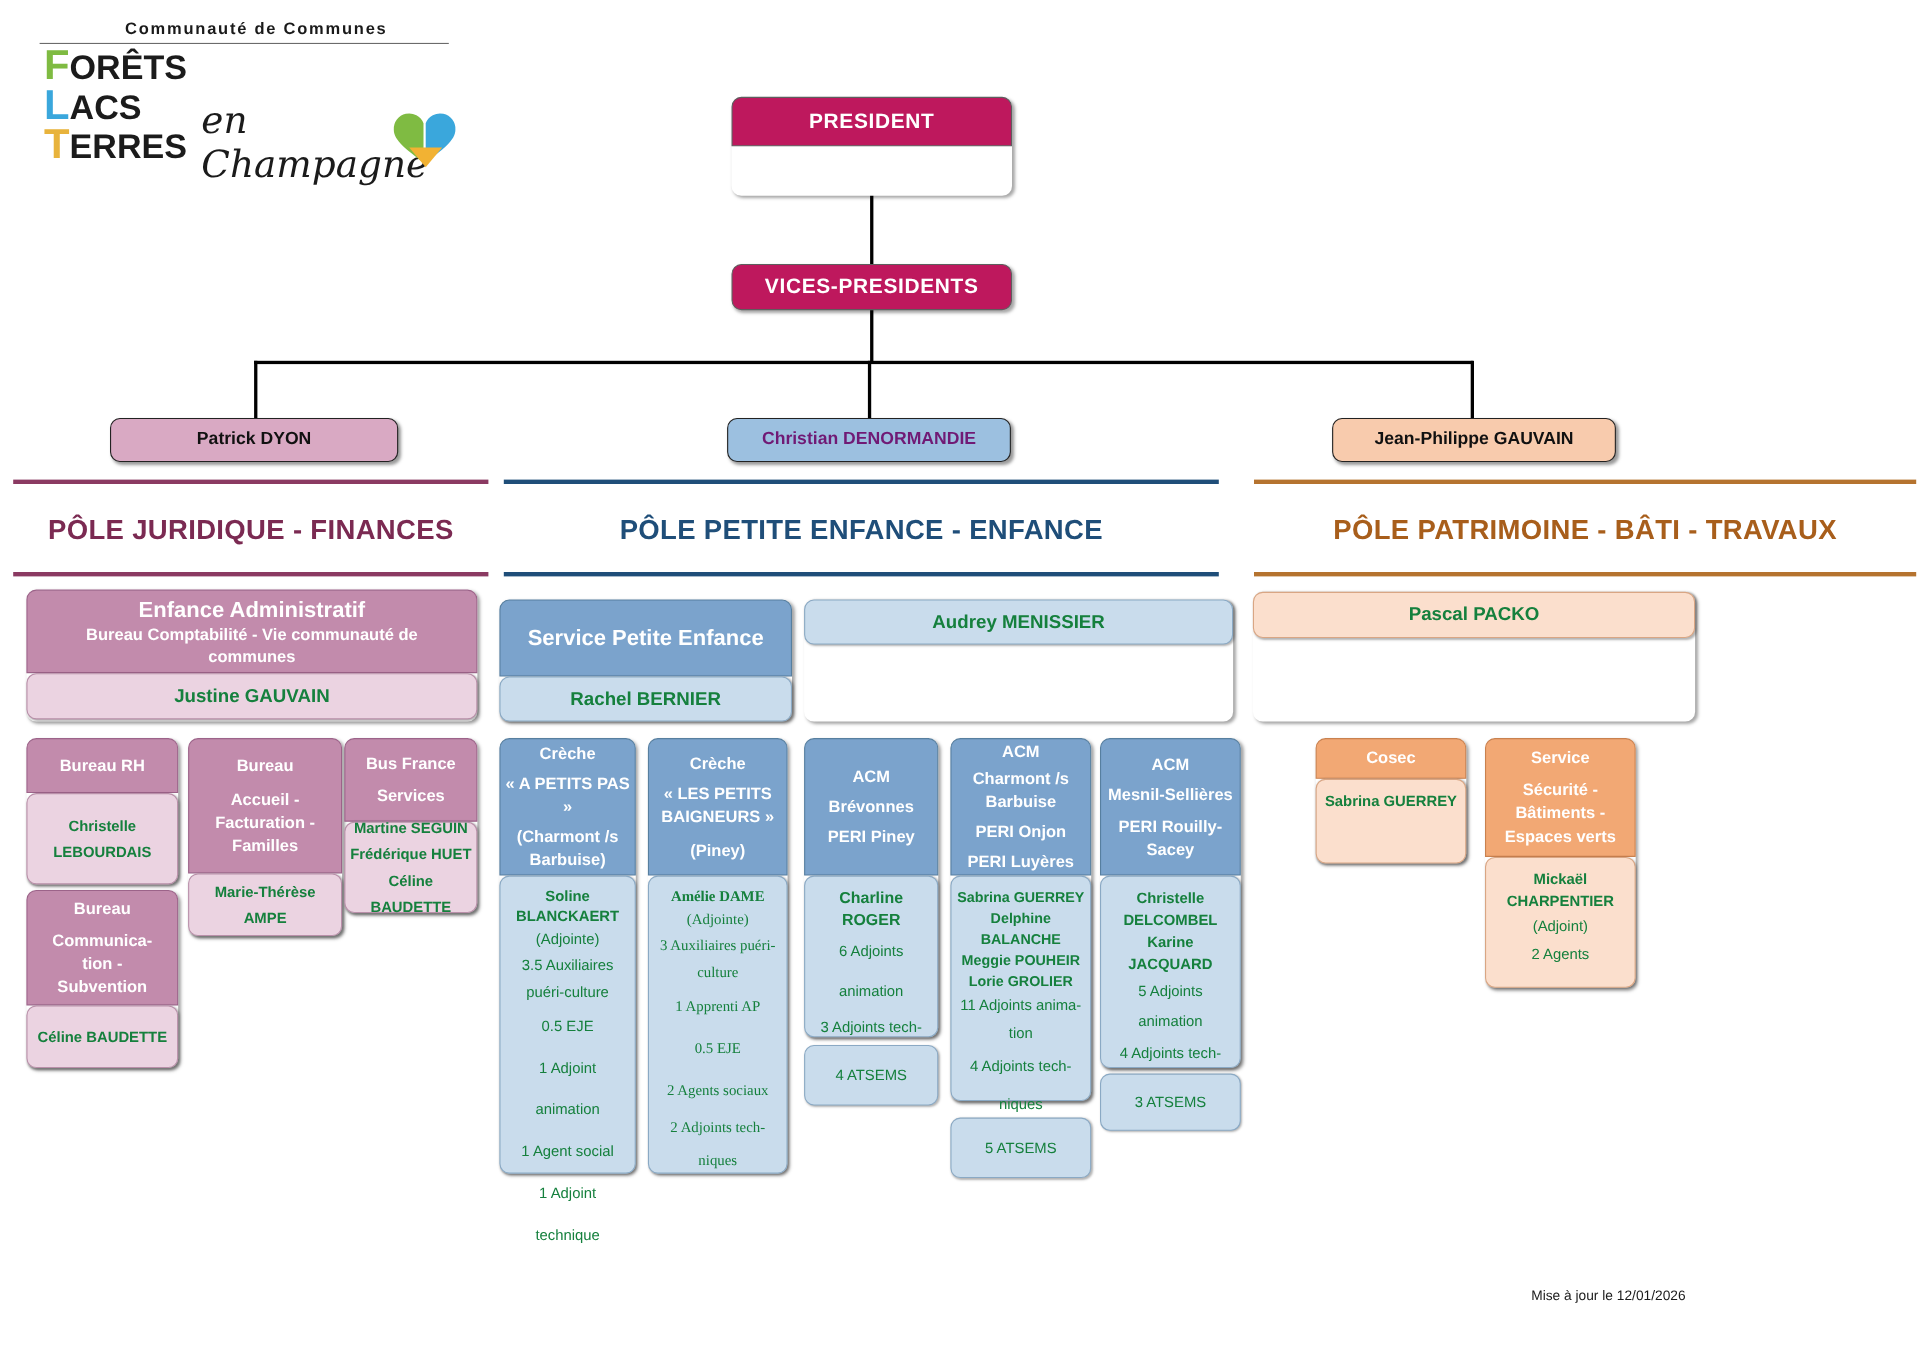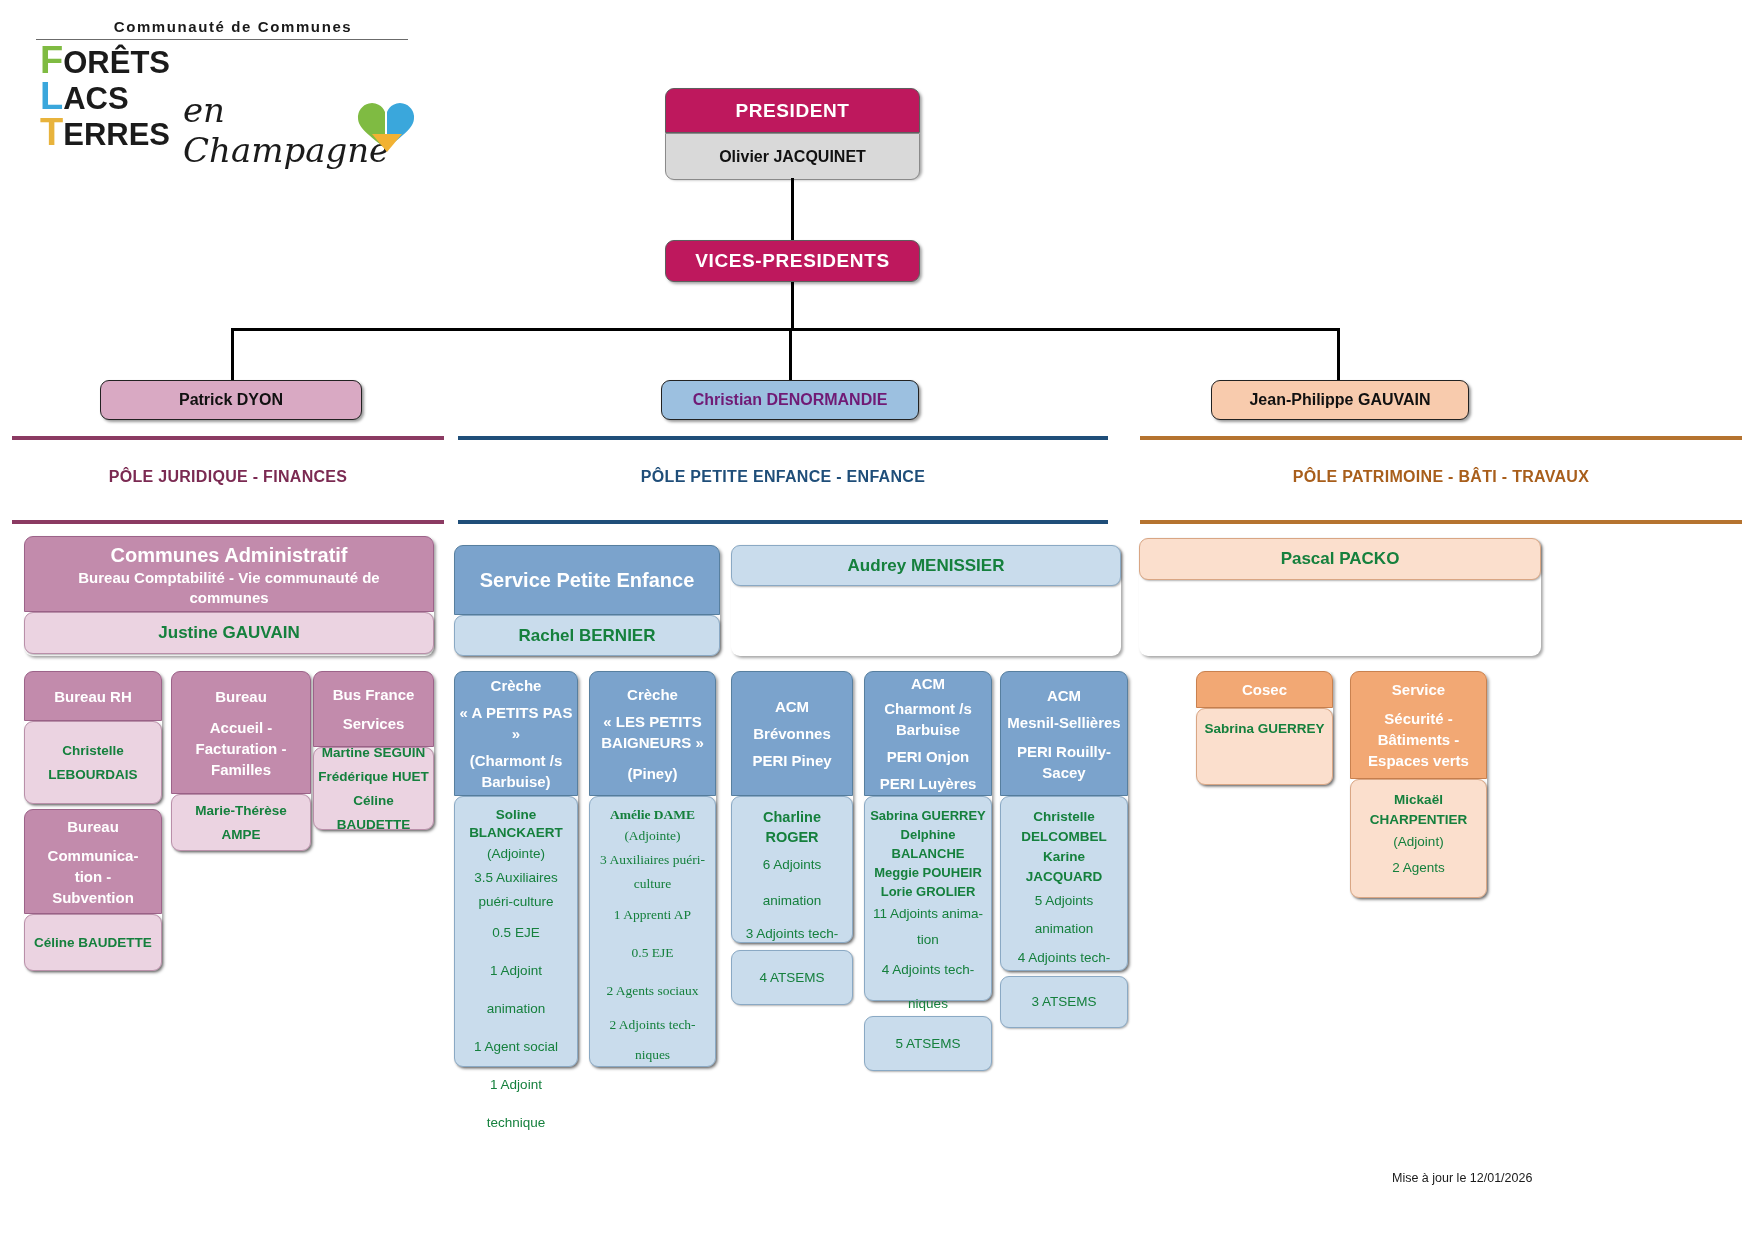--- a/index.html
+++ b/index.html
@@ -84,21 +84,21 @@
     font-weight: bold; font-size: 16px; border-radius: 9px;
     box-shadow: 2px 2px 3px rgba(0,0,0,0.4);
     box-sizing: border-box;
   }
   .vp-pink   { background: #D9A9C3; border: 1px solid #222; color: #111; }
   .vp-blue   { background: #9CC0E0; border: 1px solid #222; color: #701a75; }
   .vp-orange { background: #F8CBAD; border: 1px solid #222; color: #111; }
 
   
   .pole-title {
-    text-align: center; font-weight: bold; font-size: 16px;
+    text-align: center; font-weight: bold; font-size: 25px;
     letter-spacing: 0.3px;
   }
   .pole-rule { height: 4px; }
 
   
   .p-head { background: #C28BAC; border: 1px solid #9c6389; }
   .p-body { background: #EBD3E1; border: 1px solid #b98fa9; }
   
   .b-head { background: #7BA3CC; border: 1px solid #577f9f; }
   .b-body { background: #C9DCEC; border: 1px solid #8aa9c4; }
@@ -135,21 +135,20 @@
         <path d="M29 14 A14 14 0 0 0 2 20 C2 30 14 38 29 50 Z" fill="#7FBB42"></path>
         <path d="M31 14 A14 14 0 0 1 58 20 C58 30 46 38 31 50 Z" fill="#3AA7DC"></path>
         <path d="M16 36 L46 36 L31 54 Z" fill="#F2B233"></path>
       </svg>
     </div>
   </div>
 </div>
 
 <div class="abs box" style="left:665px; top:88px; width:255px; height:90px;">
   <div class="box-head grey-head" style="height:45px; font-size:19px;">PRESIDENT</div>
-  <div class="grey-body" style="height:45px; display:flex; align-items:center; justify-content:center; font-size:16px; border-radius:0 0 9px 9px;">Olivier JACQUINET</div>
 </div>
 
 <div class="abs vline" style="left:791px; top:178px; height:62px;"></div>
 
 <div class="abs box grey-head" style="left:665px; top:240px; width:255px; height:42px; display:flex; align-items:center; justify-content:center; font-size:19px; border-radius:9px;">VICES-PRESIDENTS</div>
 
 <div class="abs vline" style="left:791px; top:282px; height:48px;"></div>
 <div class="abs hline" style="left:231px; top:328px; width:1108px;"></div>
 <div class="abs vline" style="left:231px; top:328px; height:52px;"></div>
 <div class="abs vline" style="left:789px; top:328px; height:52px;"></div>
@@ -166,21 +165,21 @@
 <div class="abs pole-rule" style="left:458px; top:436px; width:650px; background:#1F4E79;"></div>
 <div class="abs pole-title" style="left:458px; top:468px; width:650px; color:#1F4E79;">PÔLE PETITE ENFANCE - ENFANCE</div>
 <div class="abs pole-rule" style="left:458px; top:520px; width:650px; background:#1F4E79;"></div>
 
 <div class="abs pole-rule" style="left:1140px; top:436px; width:602px; background:#B5732F;"></div>
 <div class="abs pole-title" style="left:1140px; top:468px; width:602px; color:#A85E1B;">PÔLE PATRIMOINE - BÂTI - TRAVAUX</div>
 <div class="abs pole-rule" style="left:1140px; top:520px; width:602px; background:#B5732F;"></div>
 
 <div class="abs box" style="left:24px; top:536px; width:410px; height:120px;">
   <div class="box-head p-head" style="height:76px; padding:6px 12px 4px;">
-    <div class="svc-title">Communes Administratif</div>
+    <div class="svc-title">Enfance Administratif</div>
     <div class="svc-sub">Bureau Comptabilité - Vie communauté de communes</div>
   </div>
   <div class="box-body p-body lead-name" style="height:42px; justify-content:center;">Justine GAUVAIN</div>
 </div>
 
 <div class="abs box" style="left:24px; top:671px; width:138px; height:133px;">
   <div class="box-head p-head sub-head-txt" style="height:50px;">
     <span class="row-line">Bureau RH</span>
   </div>
   <div class="box-body p-body sub-body-txt" style="height:83px; justify-content:center; padding:4px 6px;">

